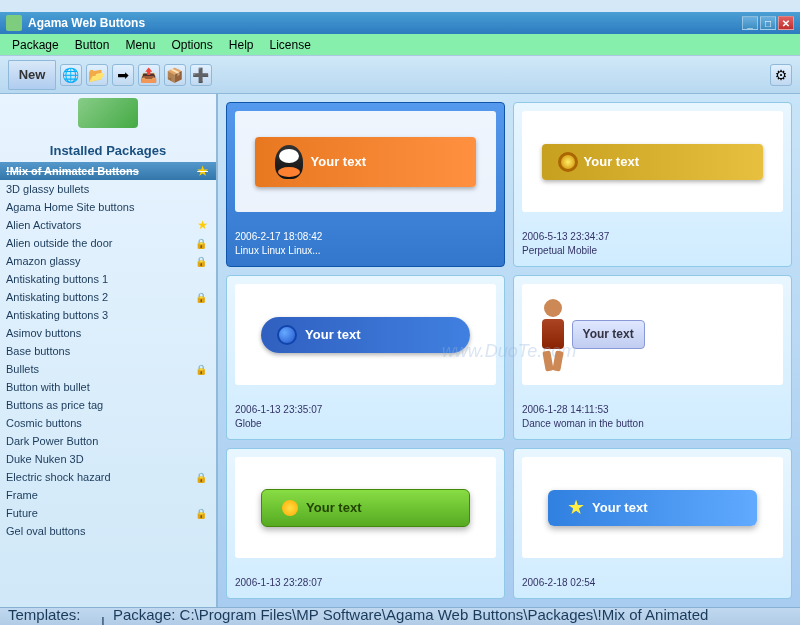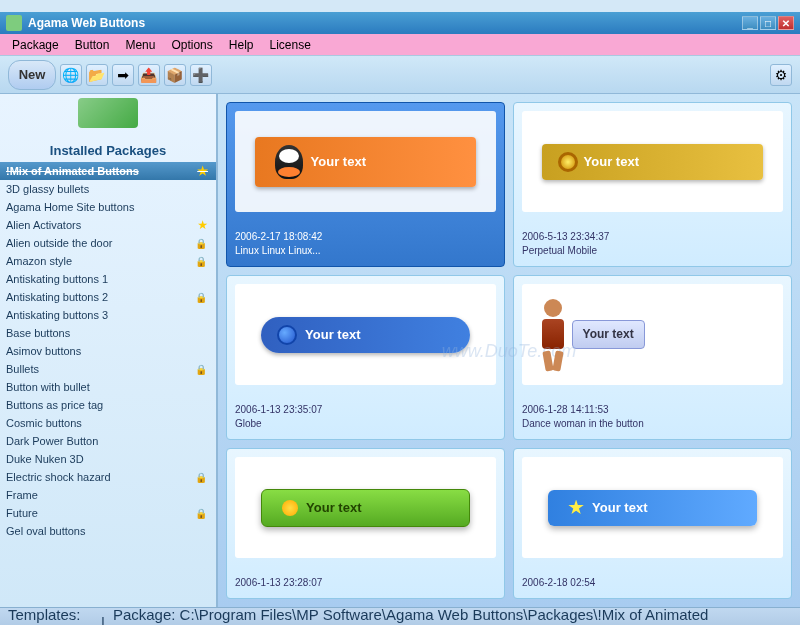--- a/index.html
+++ b/index.html
@@ -33,21 +33,21 @@
       display: flex; align-items: center; justify-content: center;
       font-size: 10px; cursor: pointer;
       border: 1px solid rgba(255,255,255,0.4);
       background: linear-gradient(to bottom, #6ab0e0, #3d8dc0);
       color: white;
     }
     .title-btn.close { background: linear-gradient(to bottom, #e06060, #c03030); }
 
     
     .menu-bar {
-      background: #f9a8d4;
+      background: #86efac;
       height: 22px;
       display: flex;
       align-items: center;
       padding: 0 4px;
       border-bottom: 1px solid #aac8e0;
     }
     .menu-item {
       padding: 2px 8px;
       cursor: pointer;
       font-size: 12px;
@@ -68,21 +68,21 @@
       align-items: center;
       padding: 4px 8px;
       gap: 4px;
       border-bottom: 1px solid #90b8d8;
     }
     .toolbar-btn {
       height: 30px;
       min-width: 48px;
       background: linear-gradient(to bottom, #e8f4ff, #c8e0f8);
       border: 1px solid #90b8d8;
-      border-radius: 12px;
+      border-radius: 1px;
       cursor: pointer;
       display: flex;
       align-items: center;
       justify-content: center;
       padding: 0 8px;
       font-size: 11px;
       color: #333;
       gap: 4px;
     }
     .toolbar-btn.new-btn {
@@ -382,38 +382,38 @@
         </li>
         <li class="pkg-item">
           <span>Alien Activators</span>
           <span class="star">★</span>
         </li>
         <li class="pkg-item">
           <span>Alien outside the door</span>
           <span class="lock">🔒</span>
         </li>
         <li class="pkg-item">
-          <span>Amazon style</span>
+          <span>Amazon glassy</span>
           <span class="lock">🔒</span>
         </li>
         <li class="pkg-item">
           <span>Antiskating buttons 1</span>
         </li>
         <li class="pkg-item">
           <span>Antiskating buttons 2</span>
           <span class="lock">🔒</span>
         </li>
         <li class="pkg-item">
           <span>Antiskating buttons 3</span>
         </li>
         <li class="pkg-item">
+          <span>Asimov buttons</span>
+        </li>
+        <li class="pkg-item">
           <span>Base buttons</span>
-        </li>
-        <li class="pkg-item">
-          <span>Asimov buttons</span>
         </li>
         <li class="pkg-item">
           <span>Bullets</span>
           <span class="lock">🔒</span>
         </li>
         <li class="pkg-item">
           <span>Button with bullet</span>
         </li>
         <li class="pkg-item">
           <span>Buttons as price tag</span>

